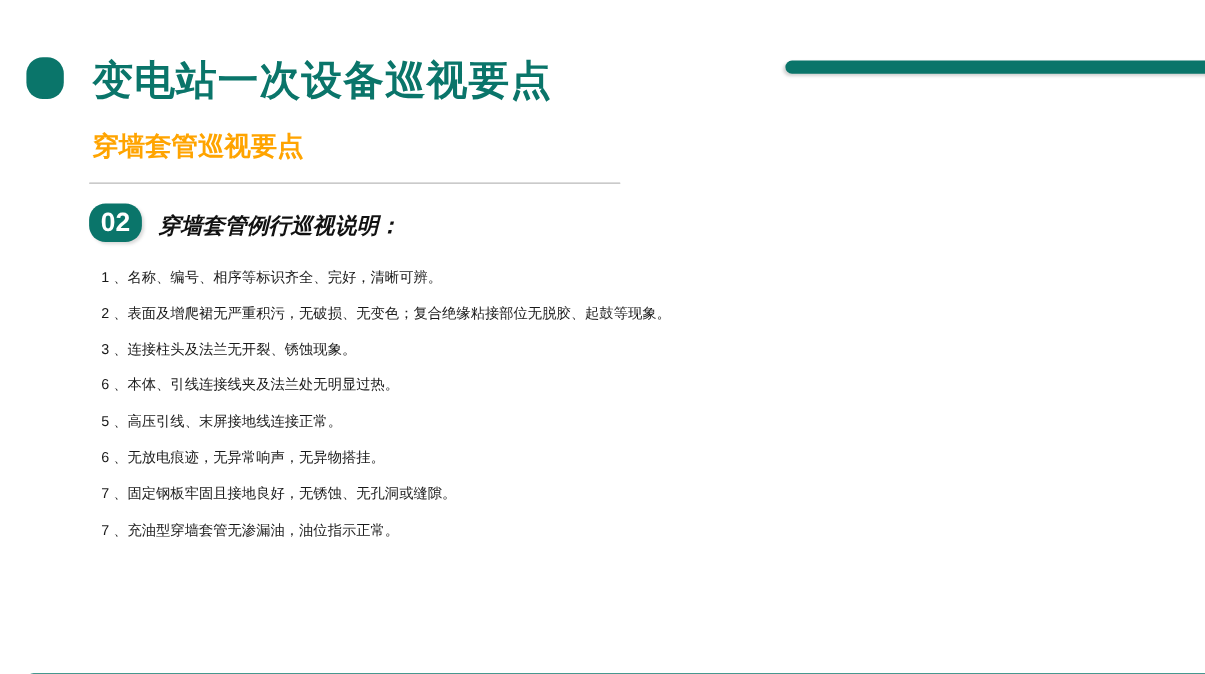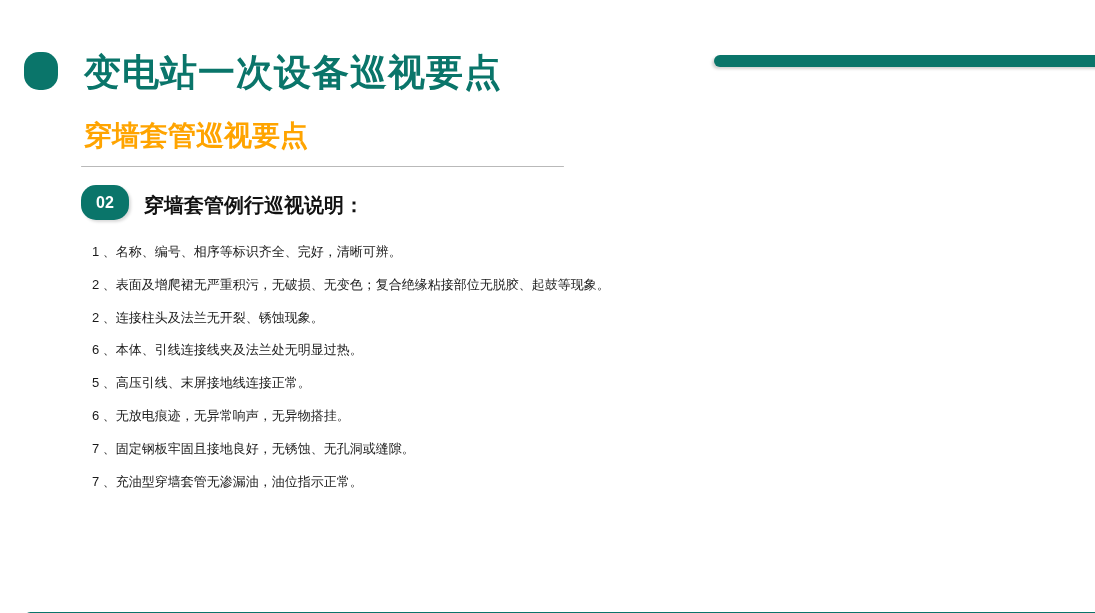--- a/index.html
+++ b/index.html
@@ -47,56 +47,57 @@
     right: 0;
     top: 31px;
     height: 12px;
     background: var(--teal);
     box-shadow: -2px 2px 3px rgba(0,0,0,0.18);
   }
   .subtitle {
     position: absolute;
     left: 60px;
     top: 93px;
-    font-size: 28px;
+    font-size: 24px;
     font-weight: bold;
     color: var(--orange);
     white-space: nowrap;
   }
   .separator {
     position: absolute;
     left: 57px;
     top: 142px;
     width: 483px;
     height: 1px;
     background: var(--separator);
   }
   .badge {
     position: absolute;
     left: 57px;
     top: 161px;
     width: 48px;
     height: 35px;
     background: var(--teal);
     color: #ffffff;
-    font-size: 16px;
+    font-size: 24px;
     font-weight: bold;
     display: flex;
     align-items: center;
     justify-content: center;
     box-shadow: 2px 2px 3px rgba(0,0,0,0.15);
   }
   .section-heading {
     position: absolute;
     left: 120px;
     top: 168px;
     font-size: 20px;
     font-weight: bold;
     color: #111111;
     white-space: nowrap;
+    font-style: italic;
   }
   .inspection-list {
     position: absolute;
     left: 62px;
     top: 209px;
     right: 20px;
     list-style: none;
     font-size: 13px;
     color: var(--text);
   }
@@ -128,21 +129,21 @@
 
   <div class="separator"></div>
 
   <div class="badge">02</div>
 
   <h3 class="section-heading">穿墙套管例行巡视说明：</h3>
 
   <ul class="inspection-list">
     <li>1 、名称、编号、相序等标识齐全、完好，清晰可辨。</li>
     <li>2 、表面及增爬裙无严重积污，无破损、无变色；复合绝缘粘接部位无脱胶、起鼓等现象。</li>
-    <li>2 、连接柱头及法兰无开裂、锈蚀现象。</li>
+    <li>3 、连接柱头及法兰无开裂、锈蚀现象。</li>
     <li>6 、本体、引线连接线夹及法兰处无明显过热。</li>
     <li>5 、高压引线、末屏接地线连接正常。</li>
     <li>6 、无放电痕迹，无异常响声，无异物搭挂。</li>
     <li>7 、固定钢板牢固且接地良好，无锈蚀、无孔洞或缝隙。</li>
     <li>7 、充油型穿墙套管无渗漏油，油位指示正常。</li>
   </ul>
 
   <div class="bottom-bar"></div>
 
 </div>

